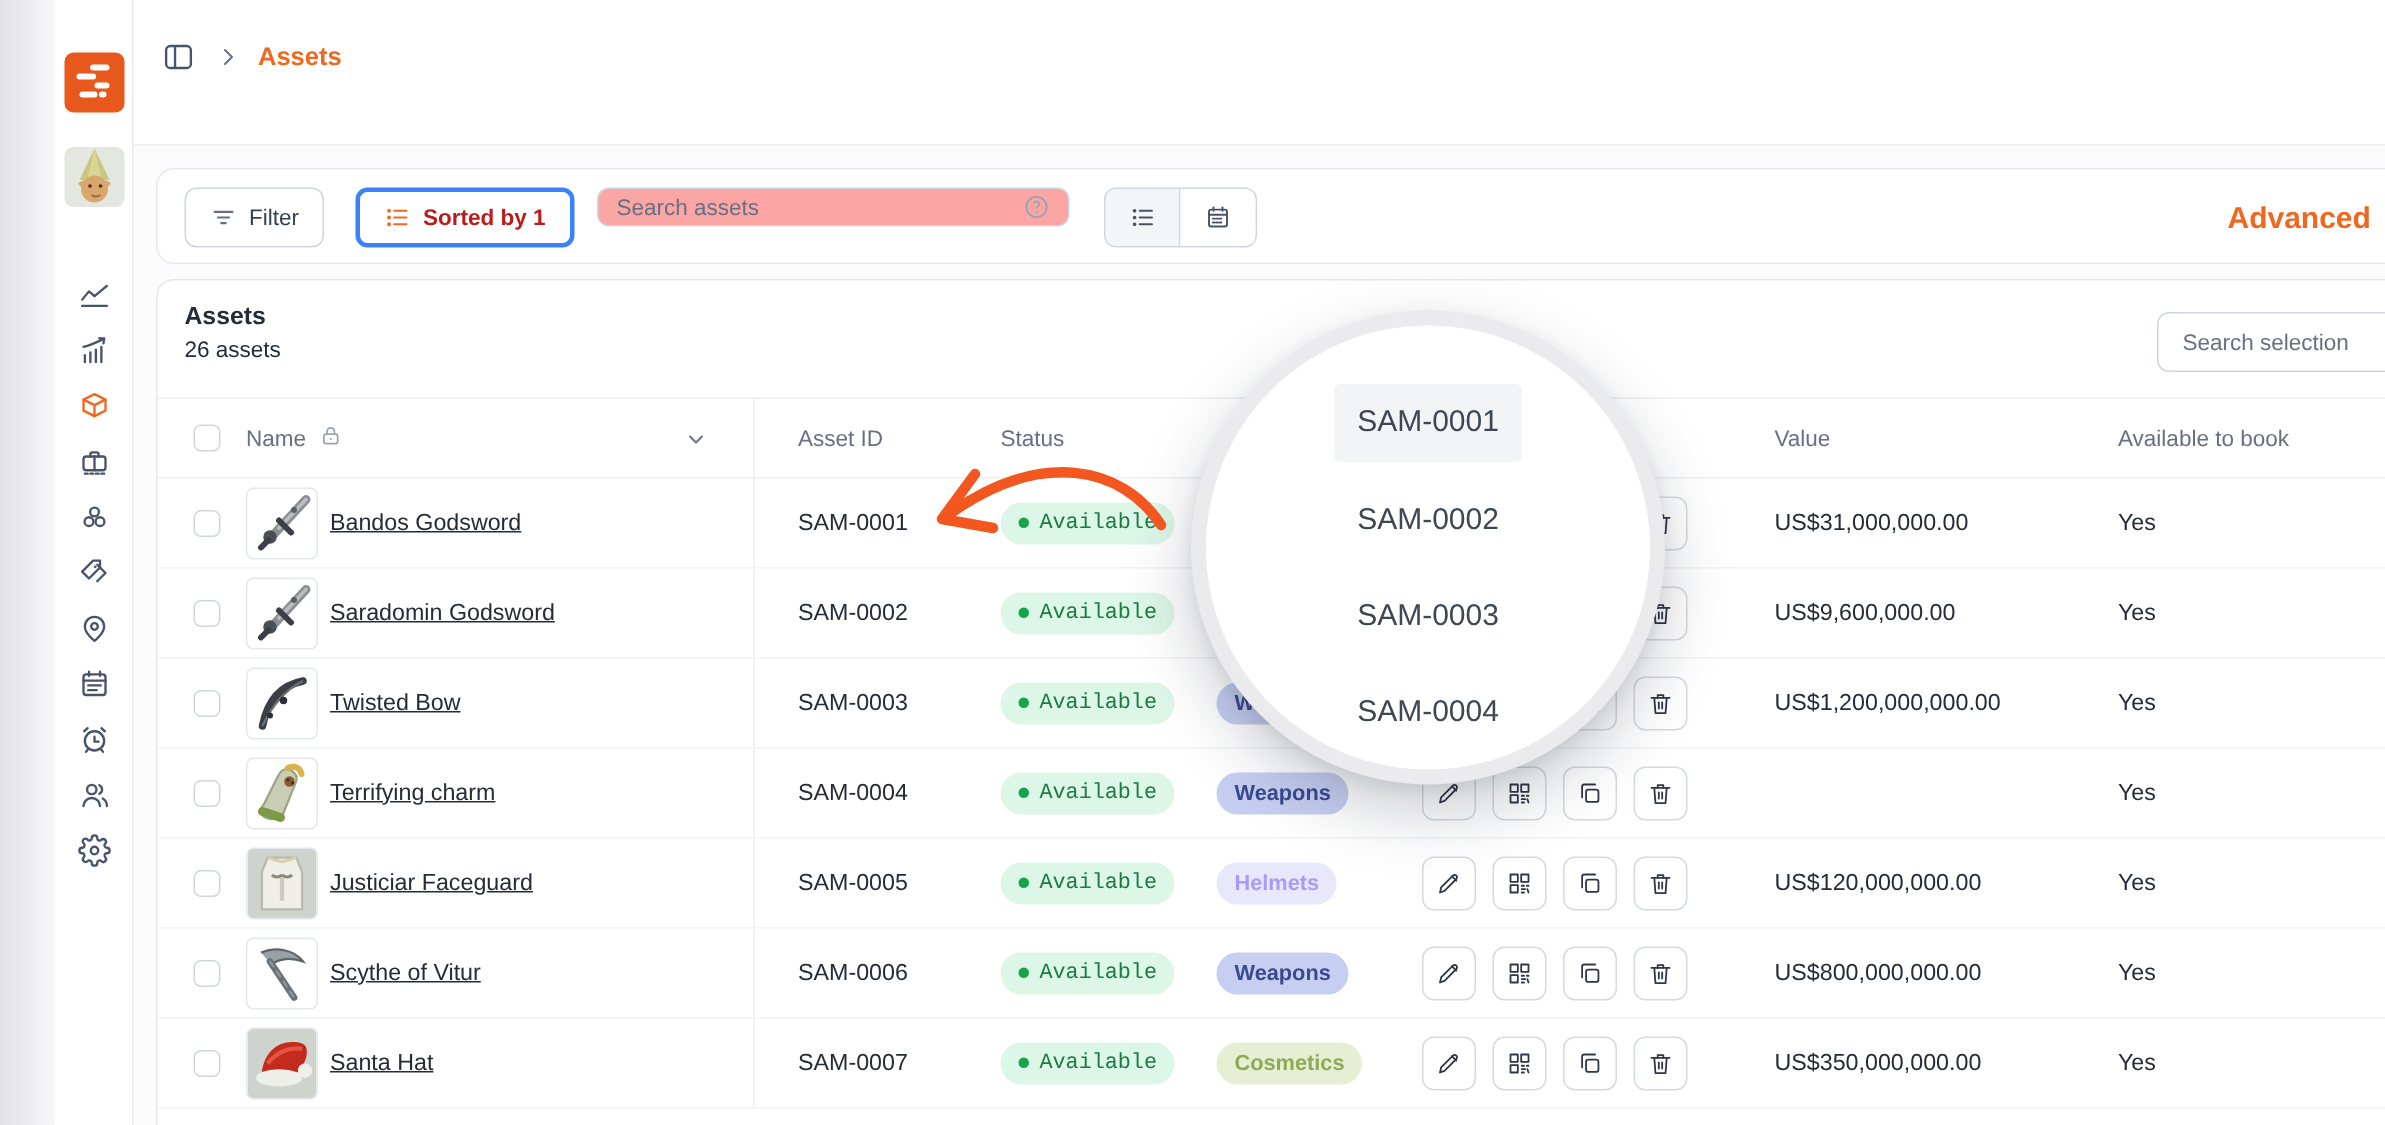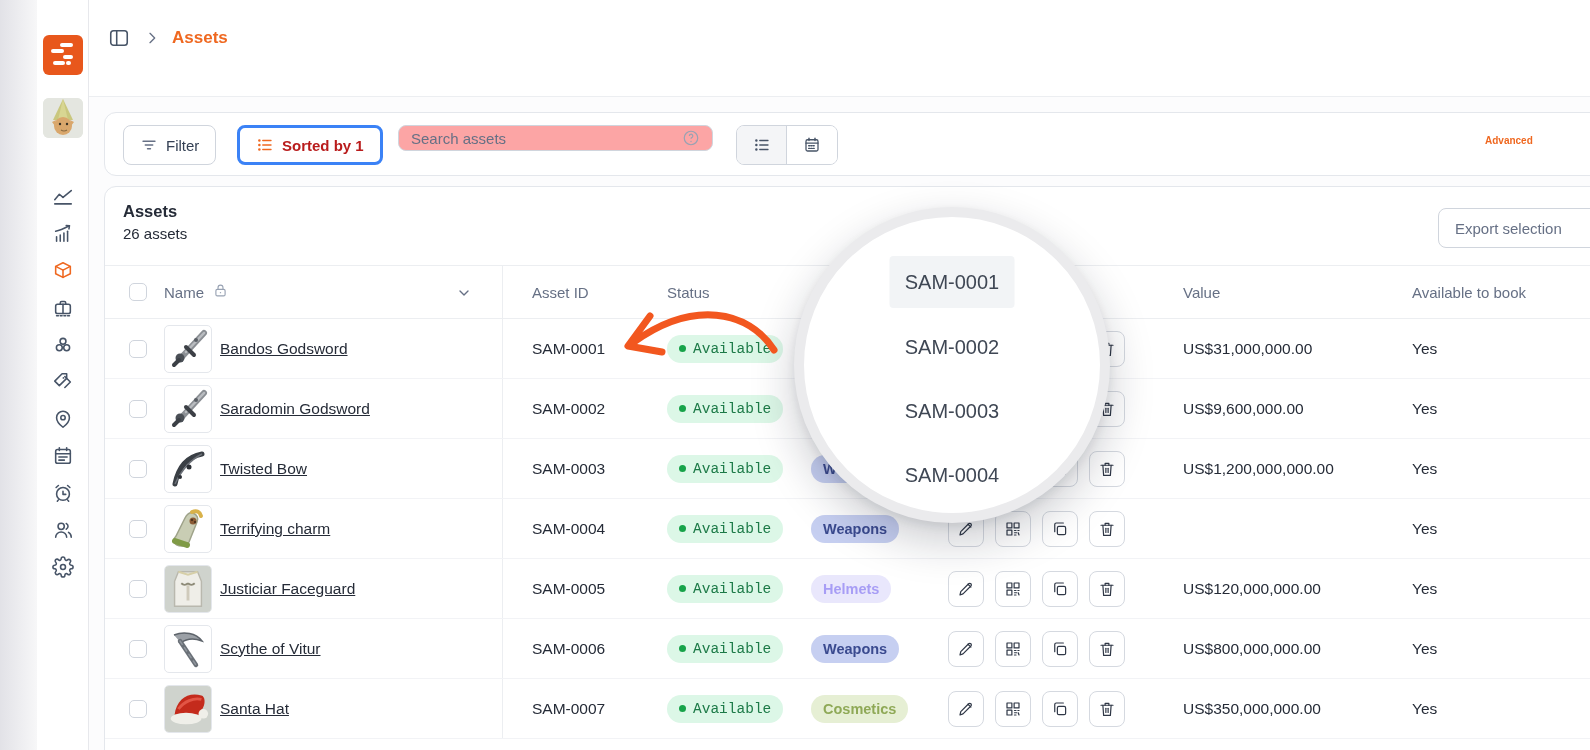--- a/index.html
+++ b/index.html
@@ -42,21 +42,21 @@
     border-radius:8px; background:#fca5a5; display:flex; align-items:center; padding:0 12px; }
   .search-wrap input { border:none; outline:none; flex:1; font-size:15px; font-family:inherit; color:#344054; background:transparent; }
   .search-wrap input::placeholder { color:#667085; }
   .help-ic { width:18px; height:18px; }
   .help-ic svg { stroke:#98a2b3; fill:none; stroke-width:1.6; }
   .seg { position:absolute; left:631px; top:12px; height:40px; display:flex; border:1px solid #d0d5dd; border-radius:8px; overflow:hidden; }
   .seg > div { width:50px; display:flex; align-items:center; justify-content:center; cursor:pointer; }
   .seg .seg-list { background:#f4f5f7; border-right:1px solid #d0d5dd; }
   .seg .seg-cal { background:#fff; }
   .seg svg { stroke:#475467; fill:none; stroke-width:1.7; stroke-linecap:round; }
-  .advanced { position:absolute; left:1380px; top:22px; color:#ef6820; font-weight:bold; font-size:10px; cursor:pointer; white-space:nowrap; }
+  .advanced { position:absolute; left:1380px; top:22px; color:#ef6820; font-weight:bold; font-size:20px; cursor:pointer; white-space:nowrap; }
 
   
   .card { position:absolute; left:104px; top:186px; width:1502px; height:700px; background:#fff;
     border:1px solid #e4e7ec; border-radius:12px 12px 0 0; }
   .card-title { position:absolute; left:18px; top:15px; font-size:16.5px; font-weight:bold; color:#252b37; }
   .card-sub { position:absolute; left:18px; top:38px; font-size:15px; color:#252b37; }
   .export-btn { position:absolute; left:1333px; top:21px; width:180px; color:#667085; }
 
   .thead { position:absolute; top:78px; left:0; width:100%; height:54px; display:flex; align-items:center;
     border-top:1px solid #eceef1; border-bottom:1px solid #eceef1; color:#667085; font-size:15px; }
@@ -289,21 +289,21 @@
         </svg>
     </div>
   </div>
   <div class="advanced">Advanced</div>
 </div>
 
 <div class="card">
   <div class="card-title">Assets</div>
   <div class="card-sub">26 assets</div>
   <button class="btn export-btn">
-    <span>Export selection</span>
+    <span>Search selection</span>
   </button>
 
   <div class="thead">
     <div class="c-name">
       <span class="cbox"></span>
       <span class="name-label">
         <span>Name</span>
         <span class="lock-ic">
           <svg width="17" height="17" viewBox="0 0 24 24">
               <rect x="5.5" y="10.5" width="13" height="9" rx="2"></rect>

